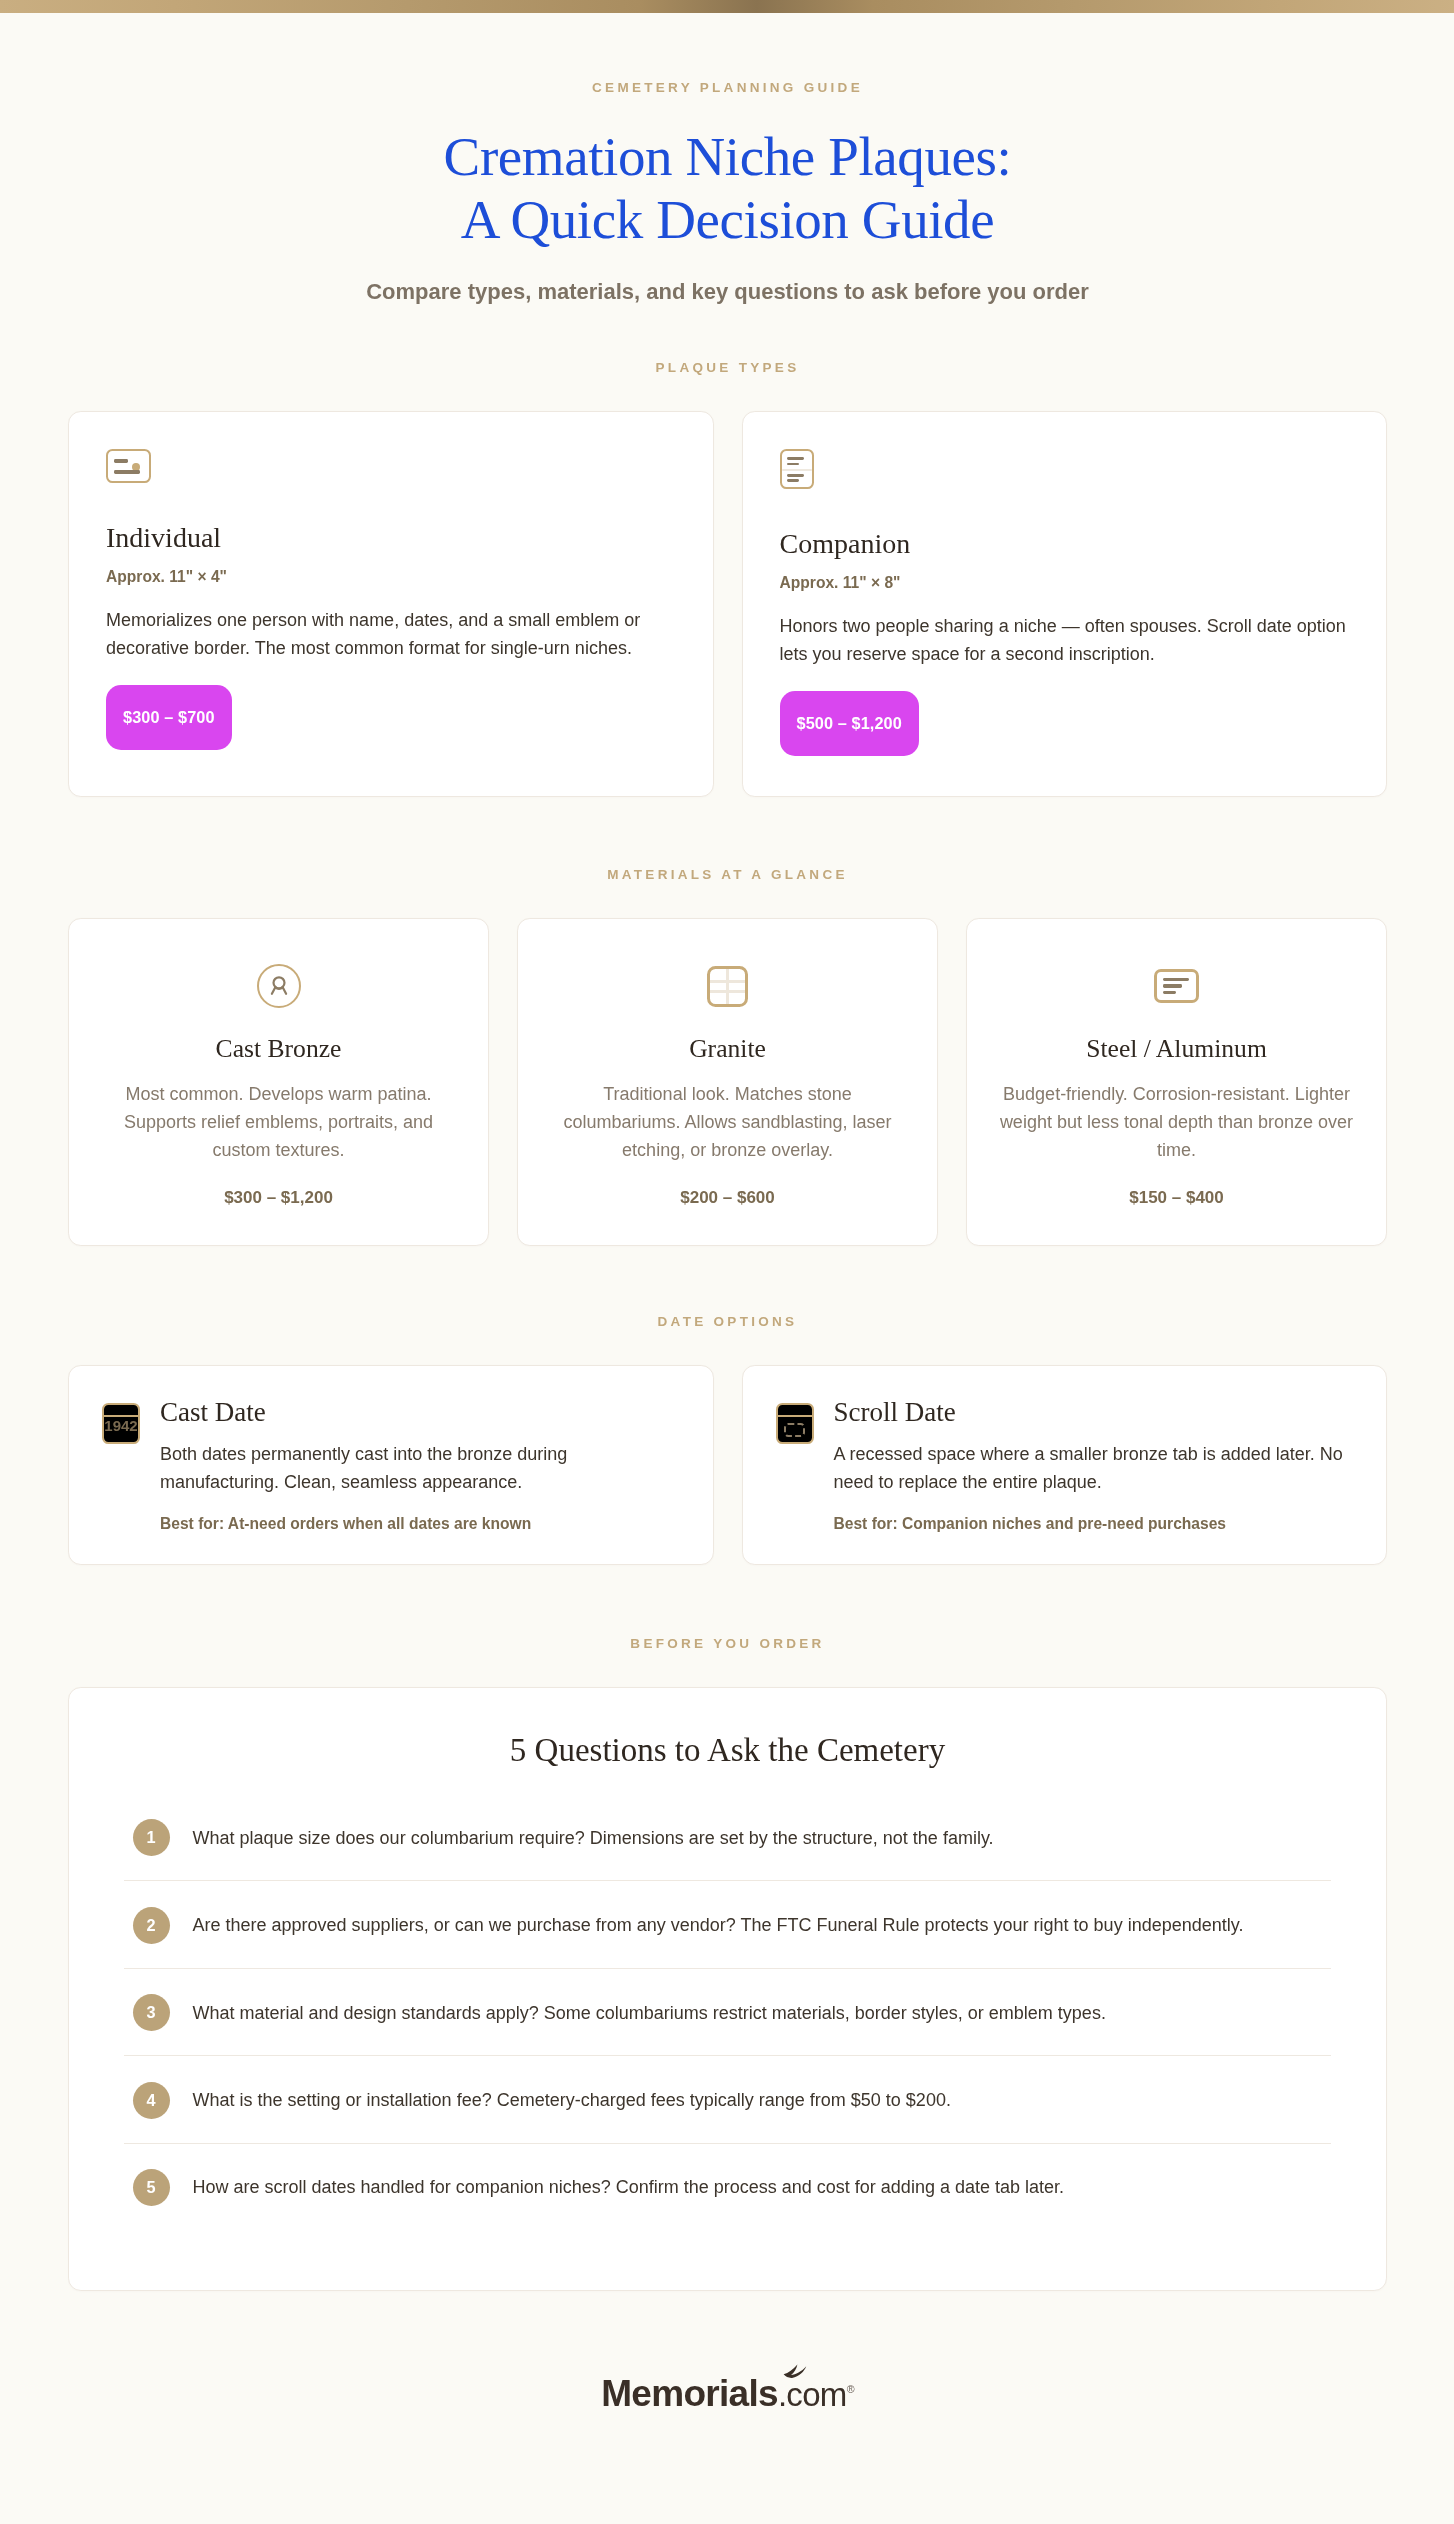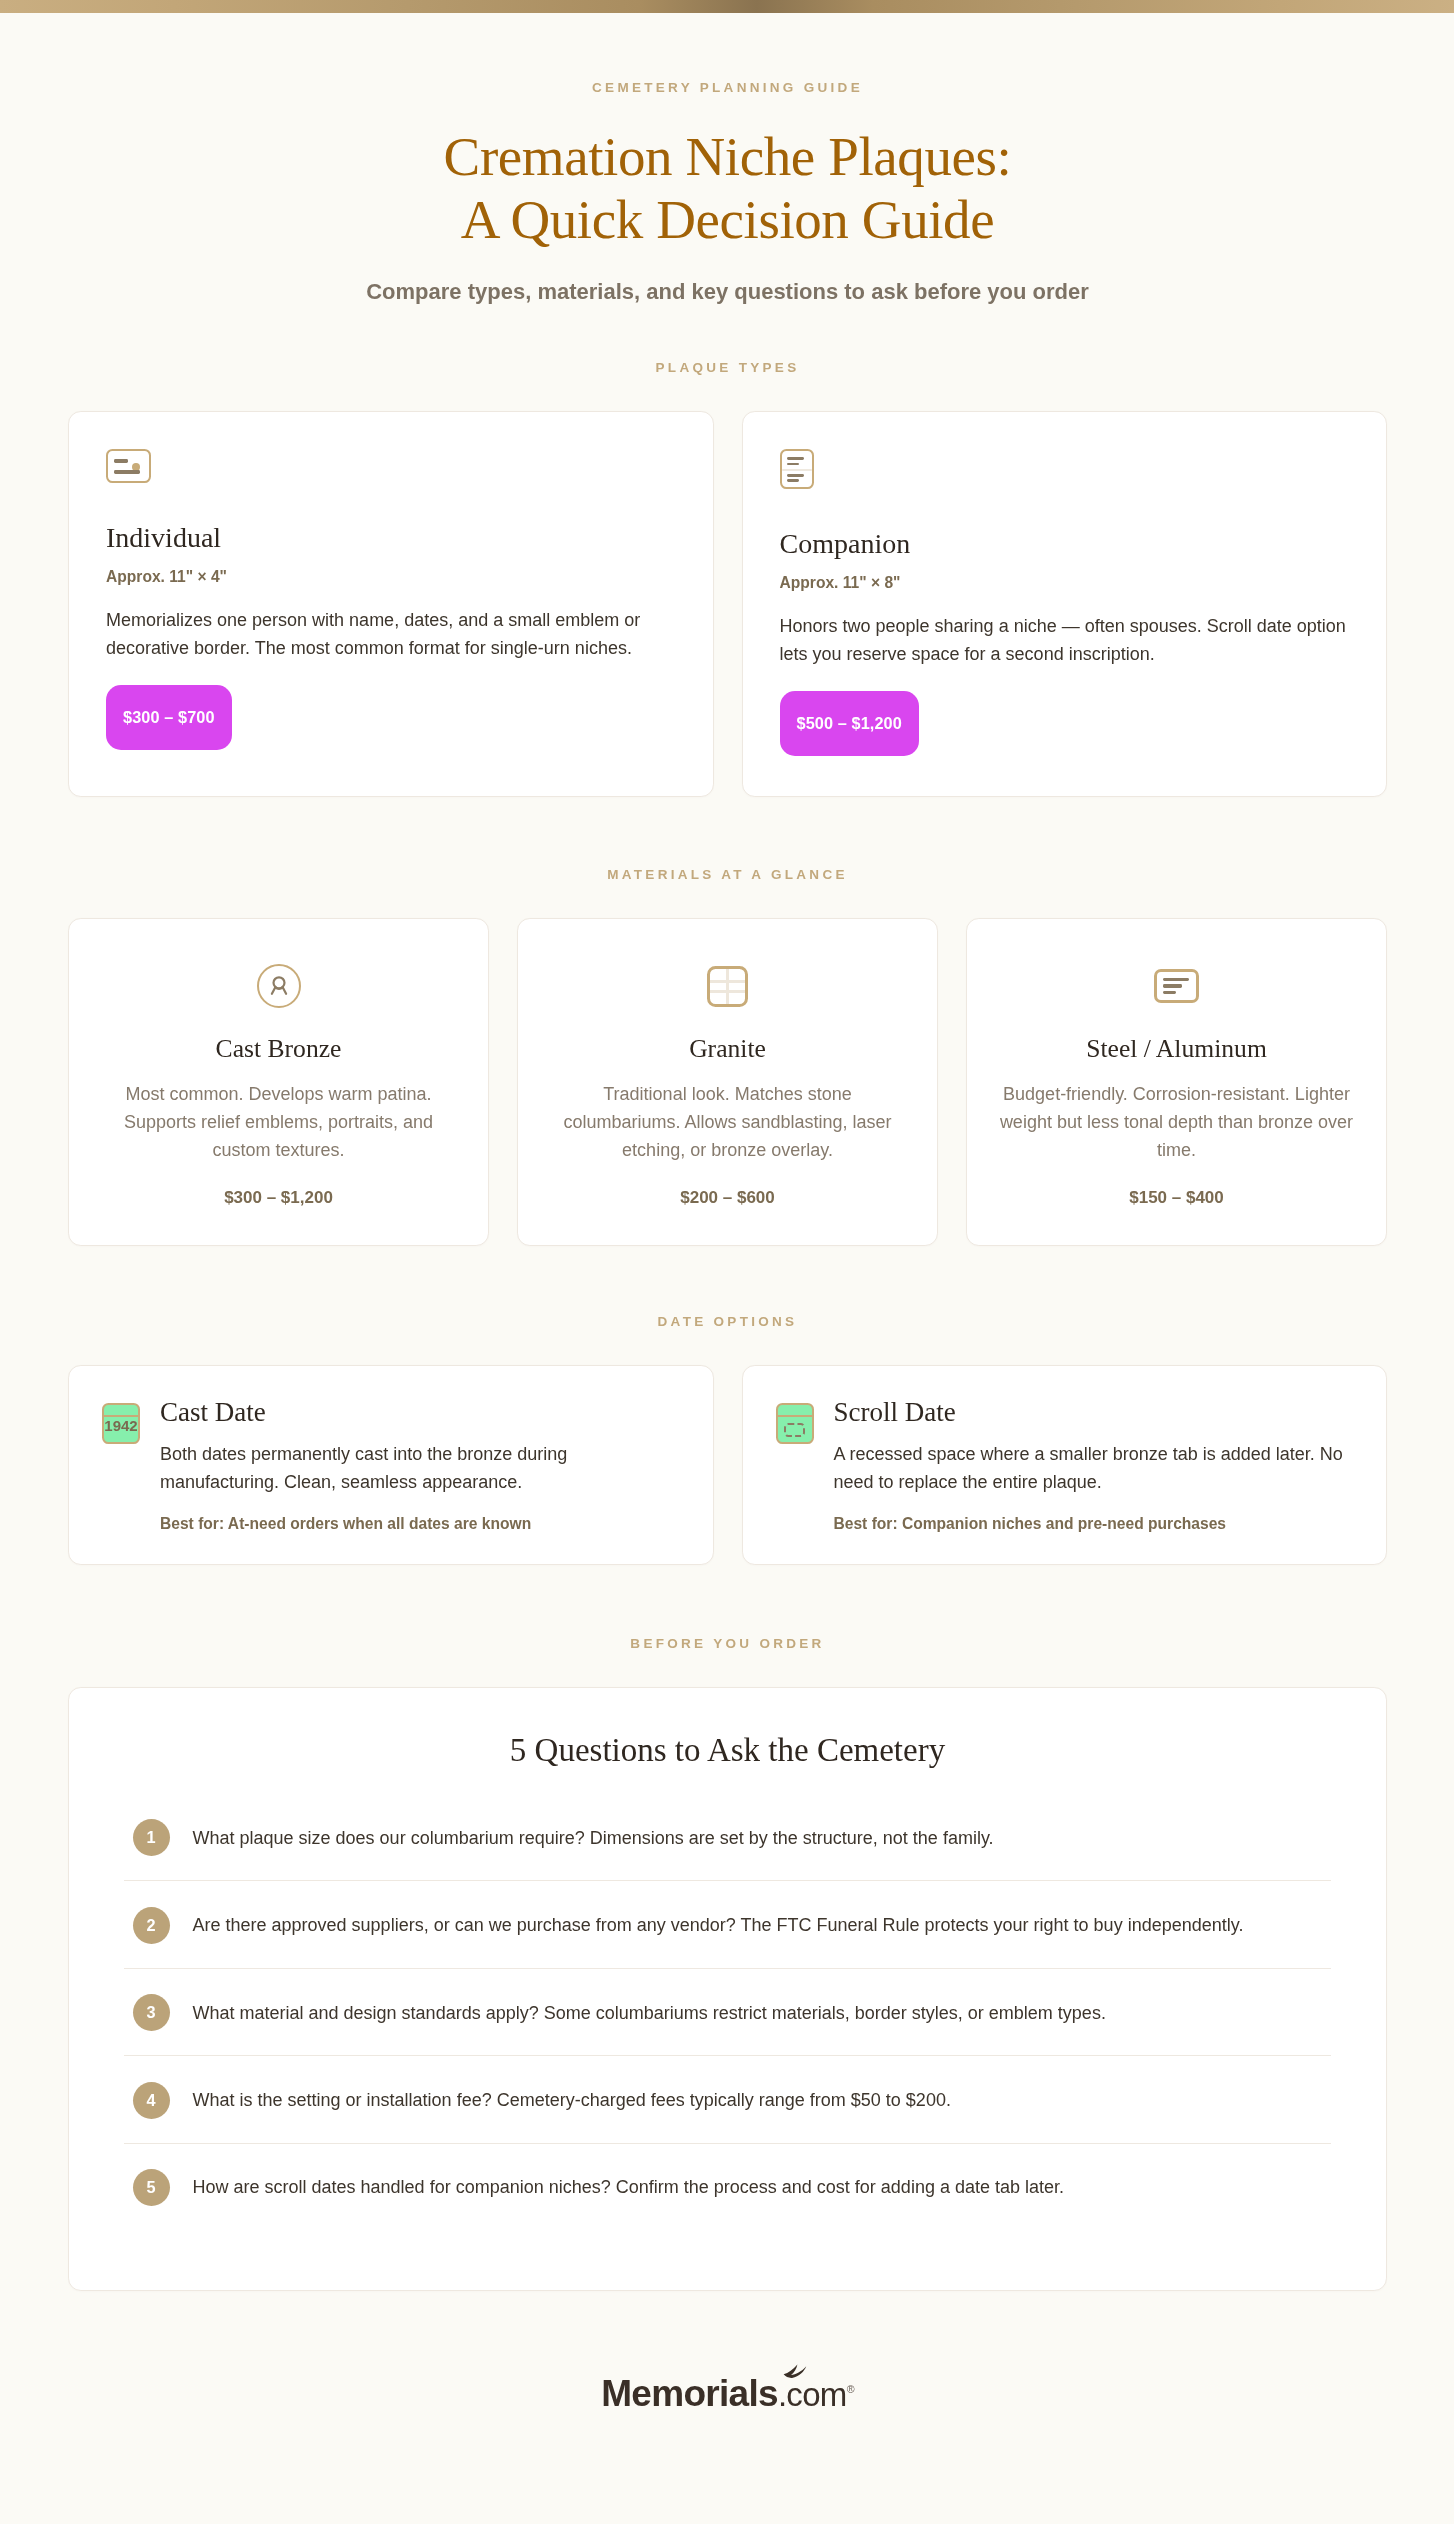--- a/index.html
+++ b/index.html
@@ -43,21 +43,21 @@
     font-weight: 700;
     color: #c2a87c;
     text-transform: uppercase;
     font-family: "Liberation Sans", sans-serif;
   }
   h1.title {
     font-family: "Liberation Serif", serif;
     font-size: 55px;
     line-height: 1.15;
     font-weight: 400;
-    color: #a16207;
+    color: #1d4ed8;
     margin-top: 30px;
     letter-spacing: -0.4px;
   }
   .subtitle {
     margin-top: 28px;
     font-size: 22px;
     color: #7d7264;
     font-weight: 700;
   }
 
@@ -219,21 +219,21 @@
     display: flex;
     gap: 20px;
   }
   .date-icon { flex: 0 0 auto; padding-top: 4.3px; }
   .cal {
     width: 38px; height: 41px;
     border: 2.8px solid #c8ab78;
     border-radius: 6.4px;
     position: relative;
     overflow: hidden;
-    background: #86efac;
+    background: #000000;
   }
   .cal .band {
     position: absolute; left: 0; right: 0; top: 10px; height: 2.1px; background: #c8ab78;
   }
   .cal .yr {
     position: absolute; left: 0; right: 0; top: 12.8px;
     text-align: center;
     font-size: 15px; font-weight: 700; color: #7a6a50;
     line-height: 1;
     font-family: "Liberation Sans", sans-serif;

